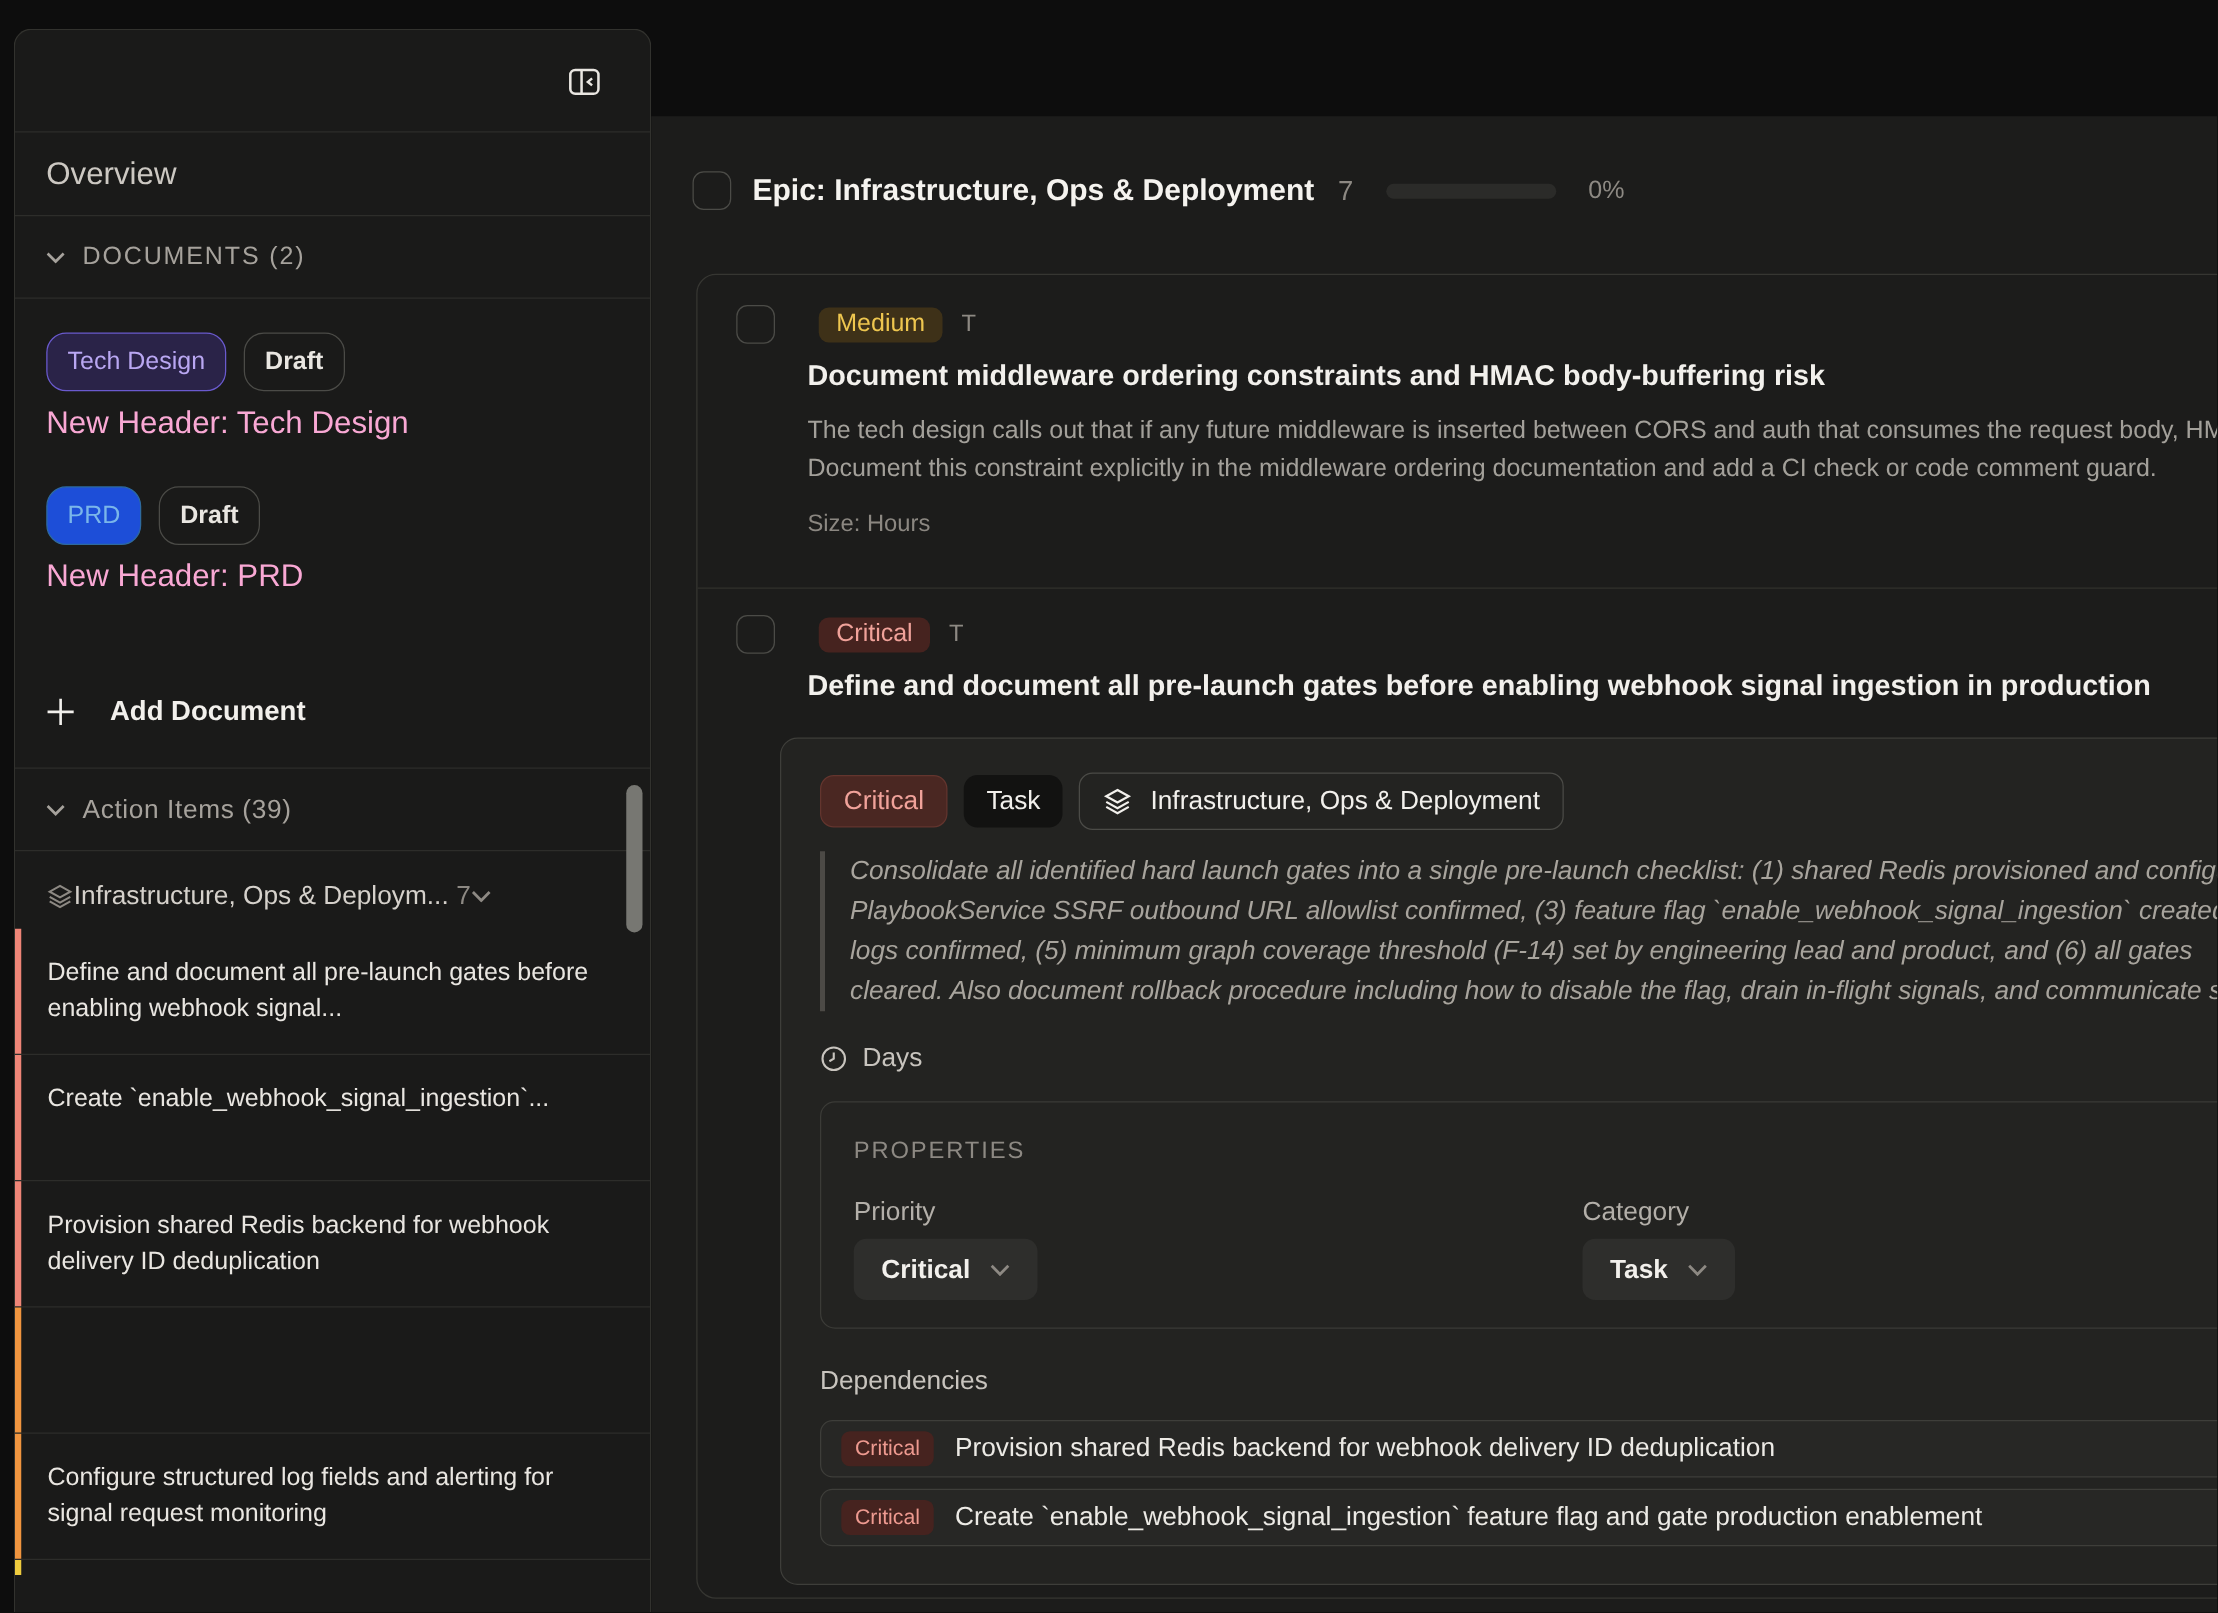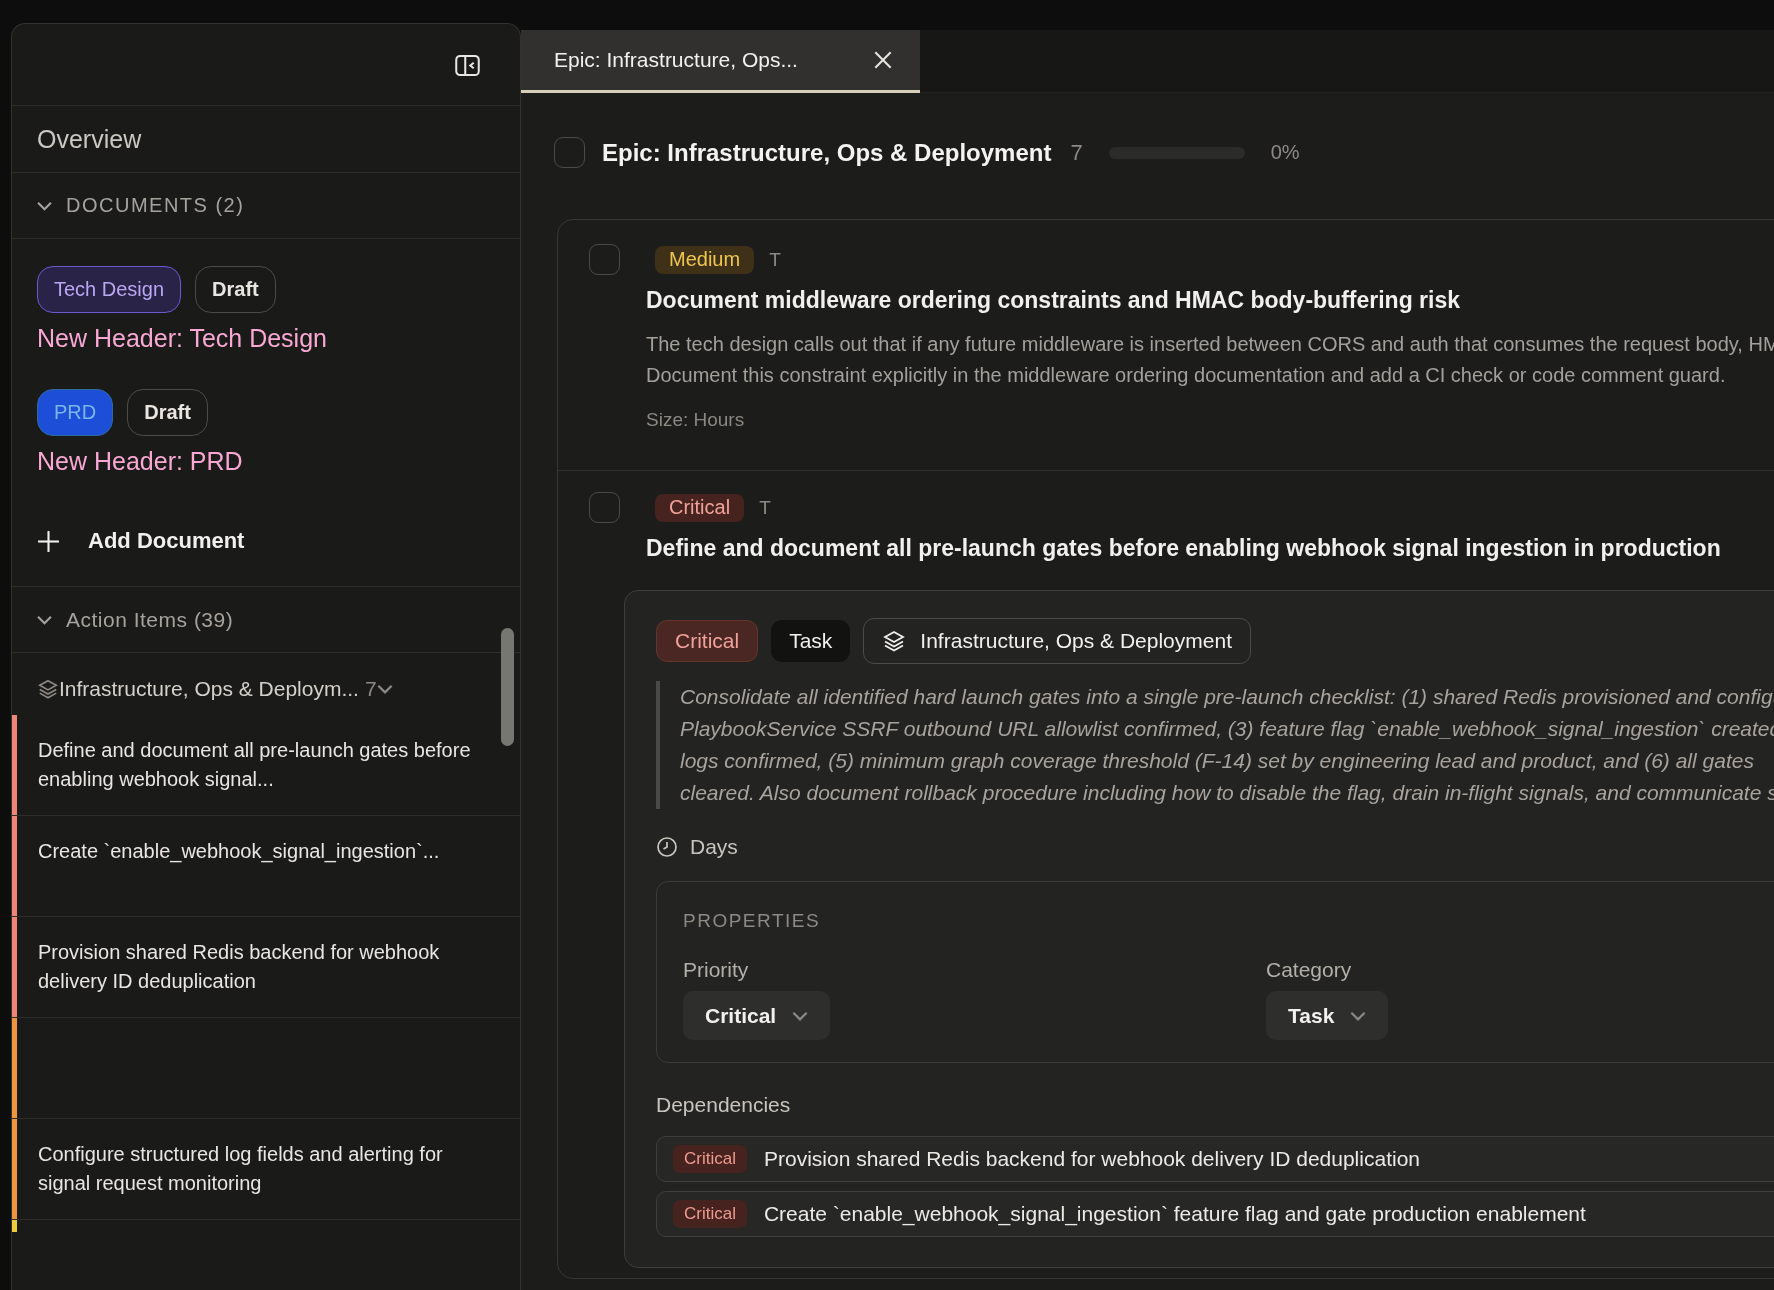--- a/index.html
+++ b/index.html
@@ -20,21 +20,21 @@
   .sb-sechead.mixed { letter-spacing:0.5px; font-size:21px; }
   .docs-body { padding:27px 25px 32px 25px; border-bottom:1px solid #2d2d2a; }
   .badge-row { display:flex; gap:14px; align-items:center; }
   .pill { display:inline-flex; align-items:center; height:47px; padding:0 16px;
           border-radius:16px; font-size:20px; }
   .pill-purple { color:#b9a7f2; border:1px solid #6a5ace; background:#2a2348; }
   .pill-blue   { color:#7ab6ea; border:1px solid #2e6a9e; background:#1d4ed8; }
   .pill-plain  { color:#e9e6e1; border:1px solid #4b4b47; background:transparent; font-weight:bold; }
   .doc-title { margin-top:11px; font-size:25px; color:#f9a8d4; }
   .doc-block + .doc-block { margin-top:36px; }
-  .add-doc { margin-top:52px; display:flex; align-items:center; gap:28px; cursor:pointer; }
+  .add-doc { margin-top:80px; display:flex; align-items:center; gap:28px; cursor:pointer; }
   .add-doc .lbl { font-size:22px; font-weight:bold; color:#f2f0ec; }
   .group-row { height:62px; display:flex; align-items:center; gap:0; padding:10px 25px 0 25px;
                font-size:21px; color:#d5d1cb; }
   .group-row .g-label { max-width:340px; white-space:nowrap; overflow:hidden; text-overflow:ellipsis; }
   .group-row .g-count { color:#8d8983; margin-left:6px; }
   .s-item { position:relative; padding:21px 26px 21px 26px; min-height:101px;
             border-bottom:1px solid #2d2d2a; cursor:pointer; }
   .s-item .bar { position:absolute; left:0; top:0; bottom:0; width:5px; }
   .bar-red .bar    { background:#ee8577; }
   .bar-orange .bar { background:#f0953f; }
@@ -211,31 +211,20 @@
         <div class="s-label">Configure structured log fields and alerting for signal request monitoring</div>
       </div>
       <div class="s-item sliver bar-yellow">
         <span class="bar"></span>
       </div>
     </div>
 
     <div class="sb-scrollbar"></div>
   </div>
 
-  <div class="tabbar">
-    <div class="tab">
-      <span class="t-label">Epic: Infrastructure, Ops...</span>
-      <span>
-        <svg width="22" height="22" viewBox="0 0 20 20" fill="none" stroke="#e9e6e1" stroke-width="1.8">
-            <line x1="3" y1="3" x2="17" y2="17"></line>
-            <line x1="17" y1="3" x2="3" y2="17"></line>
-          </svg>
-      </span>
-    </div>
-  </div>
 
   <div class="content">
 
     <div class="epic-header">
       <span class="checkbox"></span>
       <span class="epic-title">Epic: Infrastructure, Ops &amp; Deployment</span>
       <span class="epic-count">7</span>
       <span class="progress-track"></span>
       <span class="epic-pct">0%</span>
     </div>

